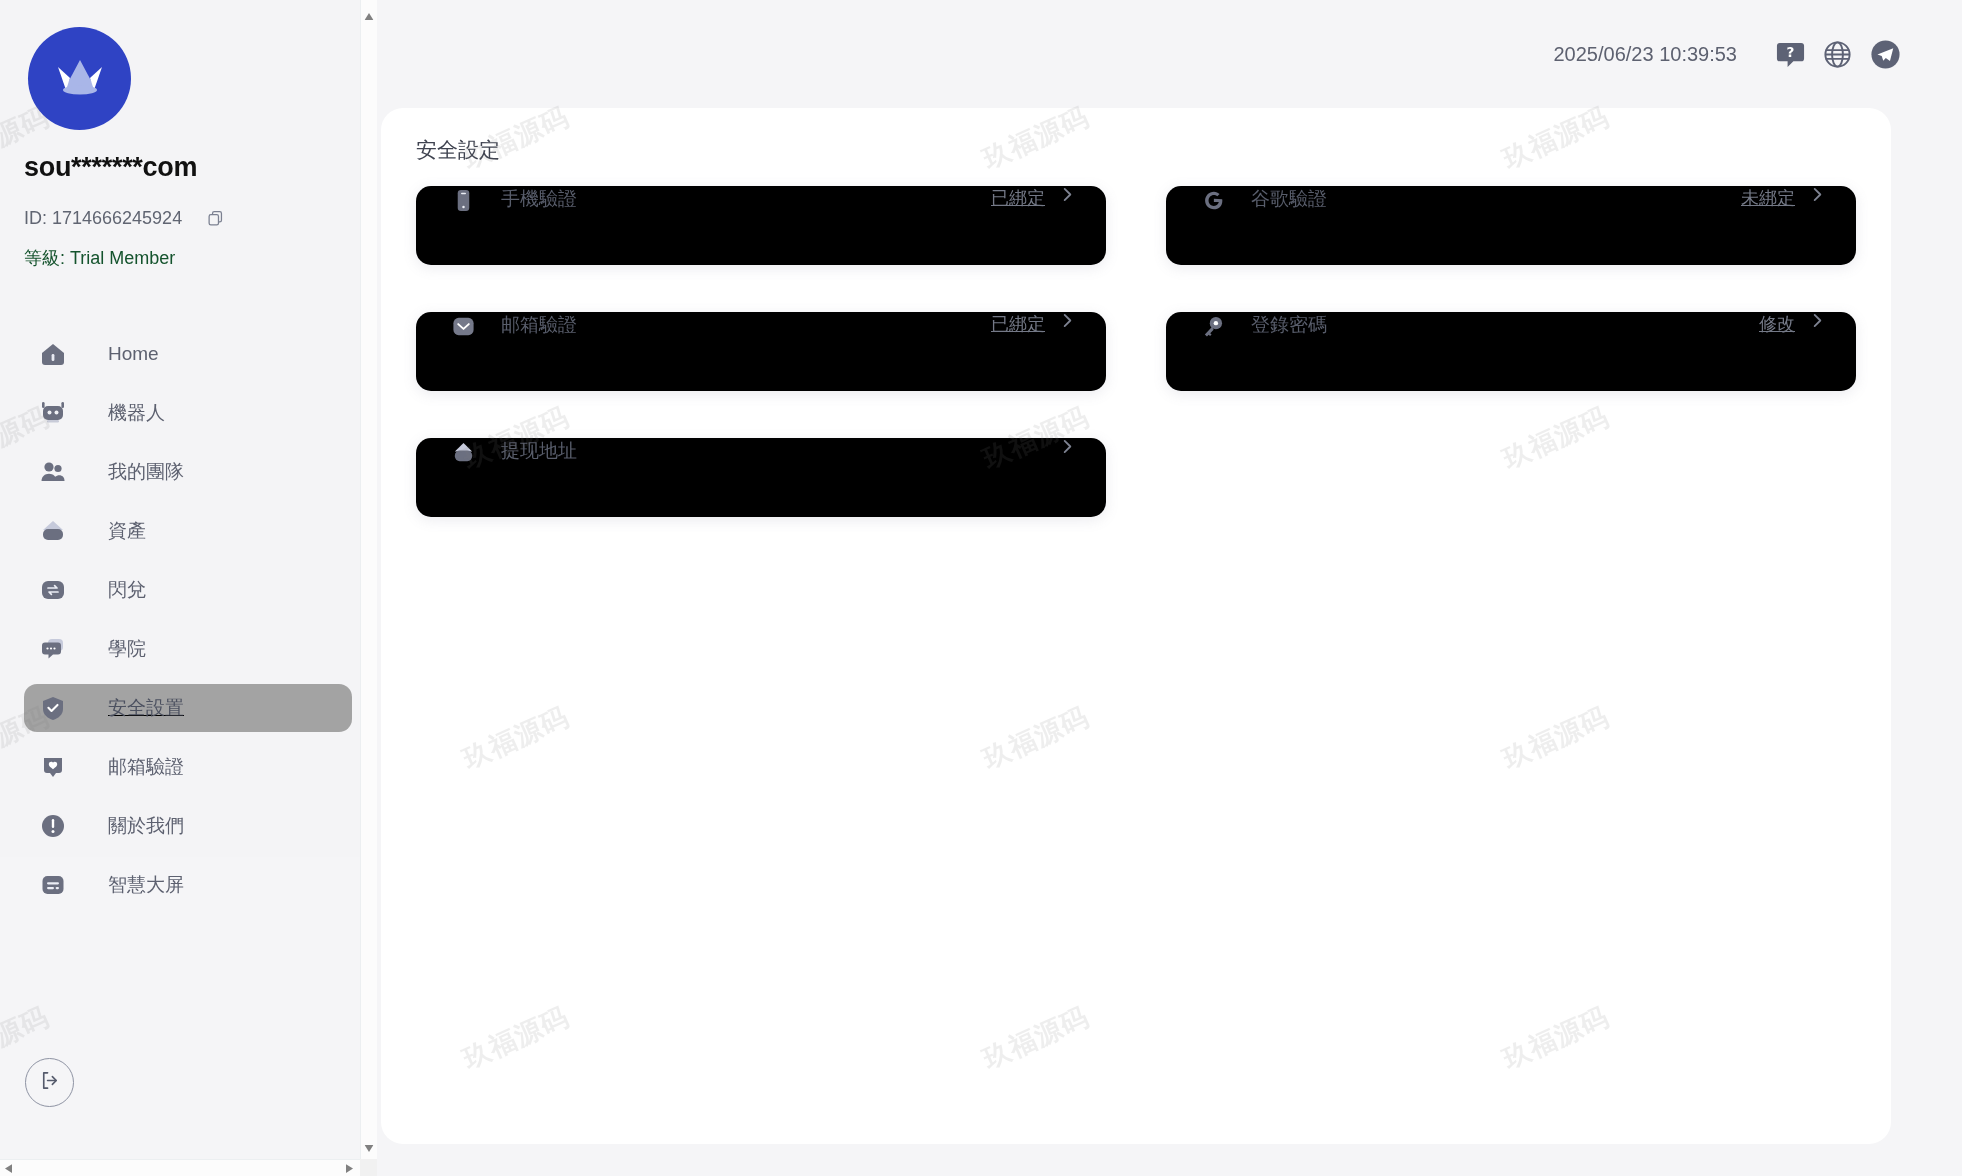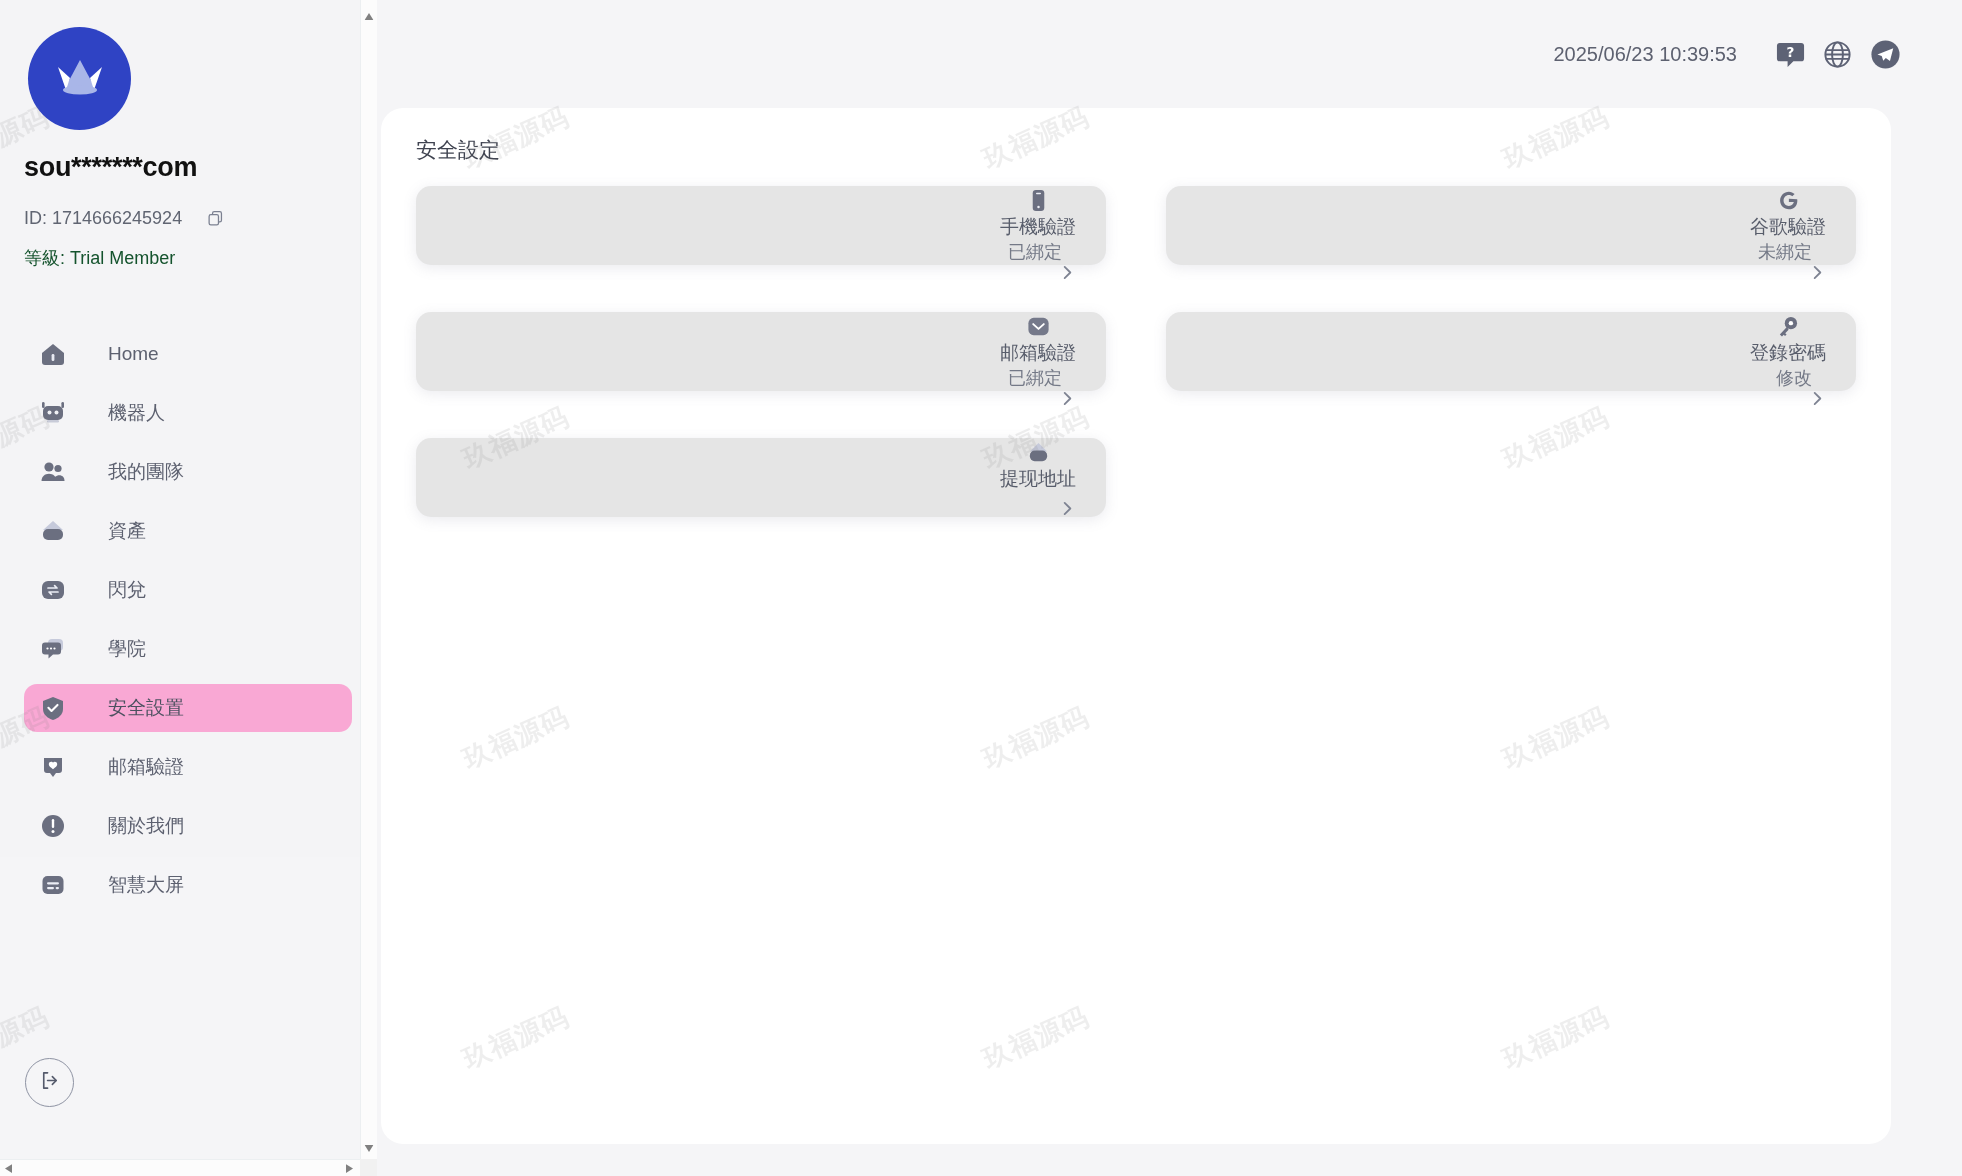--- a/index.html
+++ b/index.html
@@ -57,21 +57,21 @@
     position: absolute; left: 24px; top: 246px;
     font-size: 18px; color: #14532d;
   }
 
   .nav { position: absolute; left: 24px; top: 330px; width: 328px; }
   .nav-item {
     display: flex; align-items: center;
     height: 48px; padding: 0 14px; margin-bottom: 11px;
     border-radius: 13px; cursor: pointer;
   }
-  .nav-item.active { background: #f9a8d4; }
+  .nav-item.active { background: #a3a3a3; text-decoration: underline; }
   .nav-ico {
     width: 30px; height: 30px; flex: 0 0 30px;
     display: flex; align-items: center; justify-content: center;
     margin-right: 18px;
   }
   .nav-label { font-size: 19px; color: #5d6170; margin-left: 22px; }
   .nav-item.active .nav-label { color: #4c5160; }
 
   .logout-btn {
     position: absolute; left: 25px; top: 1058px;
@@ -129,35 +129,34 @@
   }
   .grid {
     position: absolute; left: 35px; top: 78px;
     width: 1440px;
     display: grid;
     grid-template-columns: 690px 690px;
     column-gap: 60px; row-gap: 47px;
   }
   .card {
     height: 79px;
-    background: #e5e5e5;
+    background: #000000;
     border-radius: 15px;
     box-shadow: 0 3px 14px rgba(110,115,140,0.14);
-    display: flex; align-items: flex-end;
+    display: flex; align-items: flex-start;
     padding: 0 30px 0 33px;
     cursor: pointer;
-    flex-direction: column;
   }
   .card-ico {
     width: 28px; height: 28px; flex: 0 0 28px;
     display: flex; align-items: center; justify-content: center;
     margin-right: 24px;
   }
   .card-label { font-size: 19px; color: #585d6b; flex: 1; }
-  .card-status { font-size: 18px; color: #747987; margin-right: 14px; }
+  .card-status { font-size: 18px; color: #747987; margin-right: 14px; text-decoration: underline; }
   .chev { display: flex; align-items: center; }
 </style>
 </head>
 <body>
 
 <div class="app">
 
   <div class="sidebar">
 
     <div class="logo-wrap">

